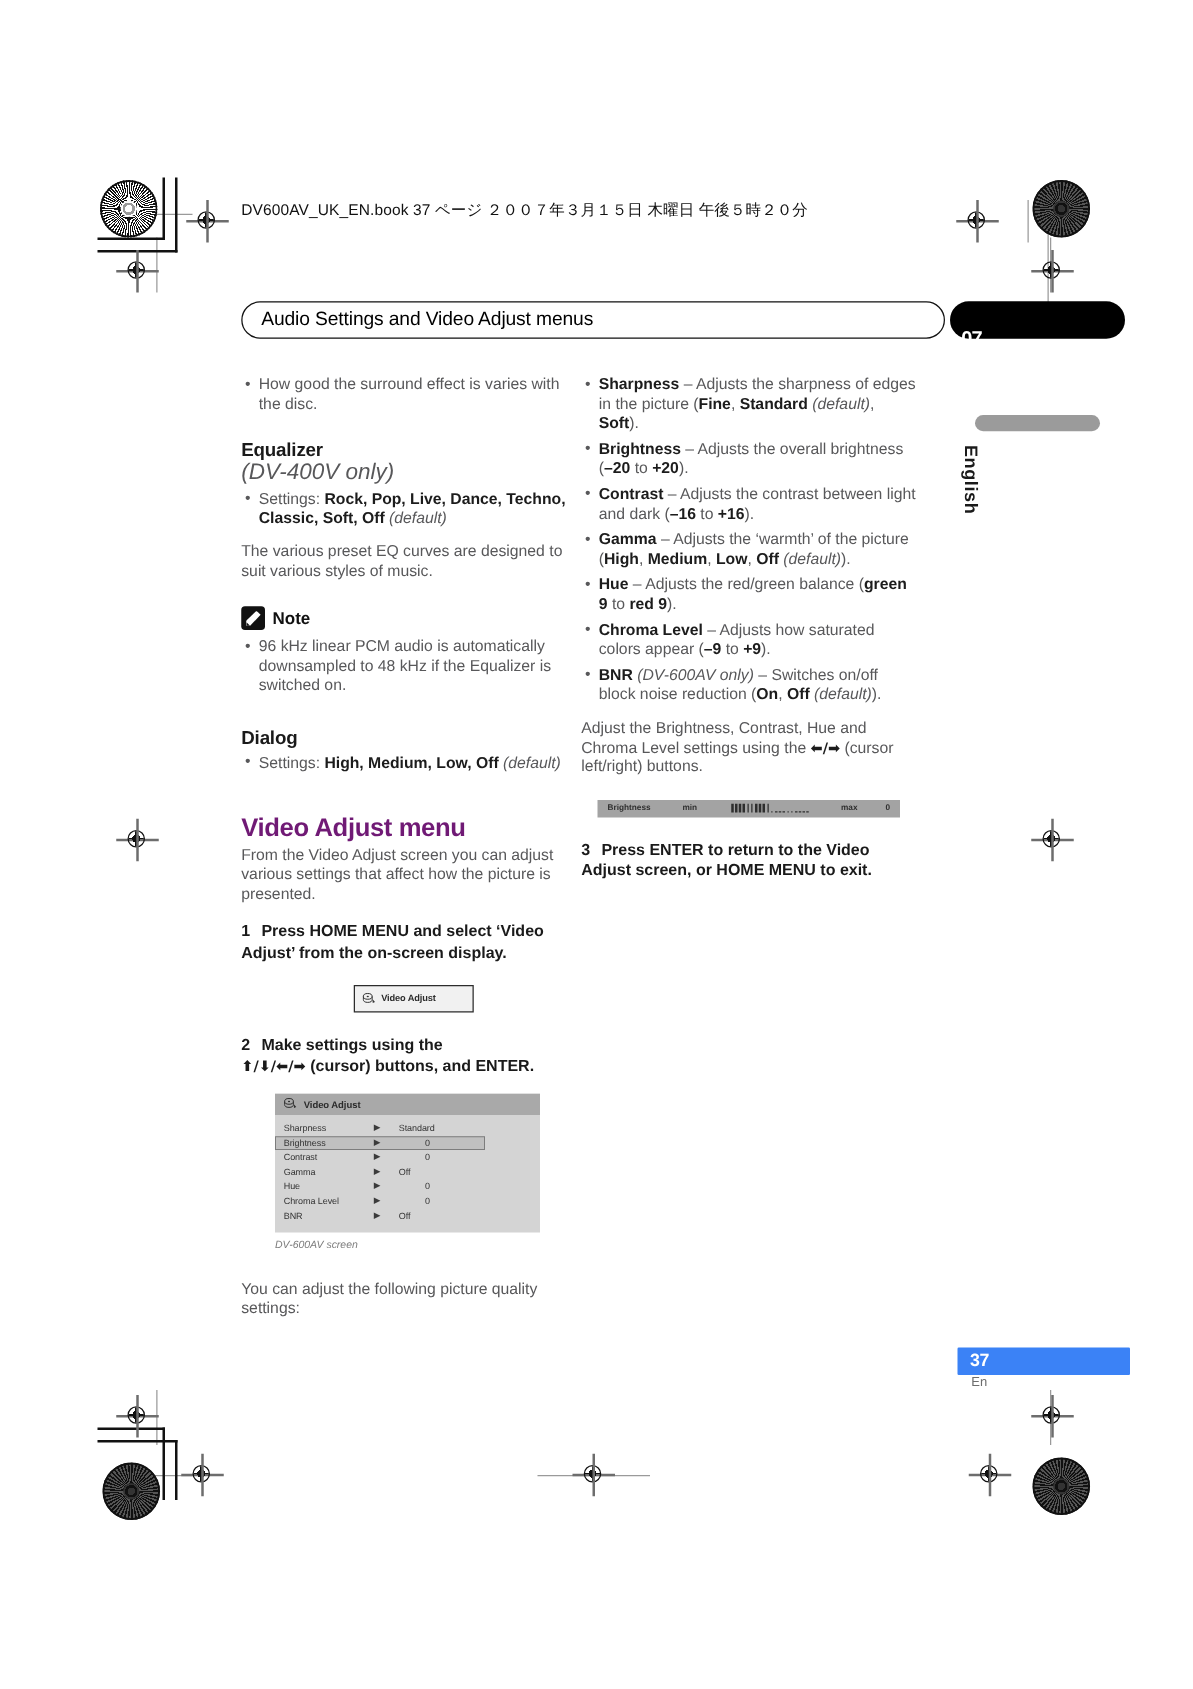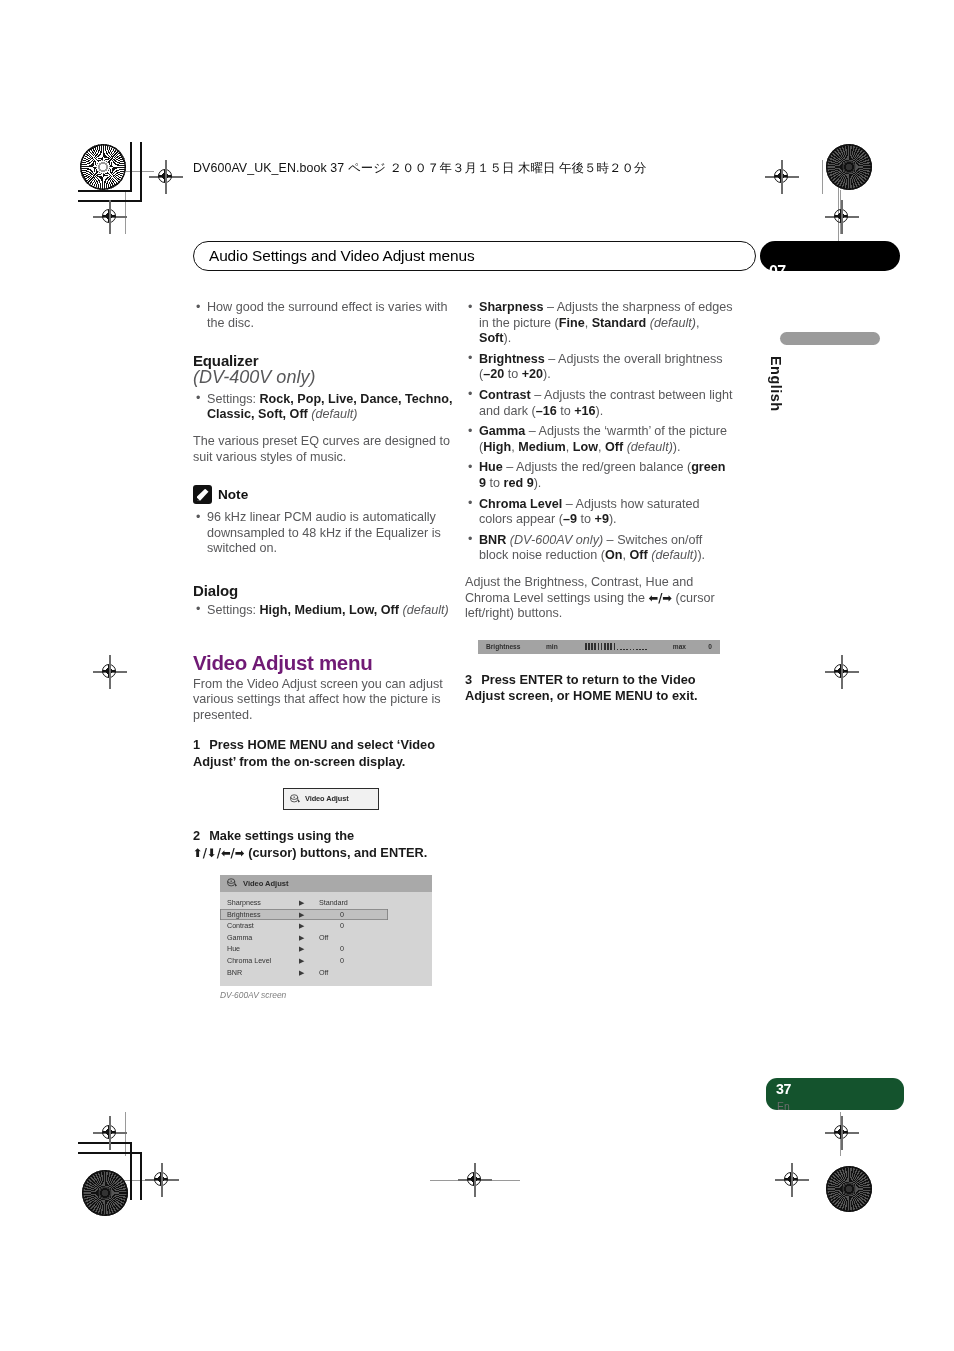--- a/index.html
+++ b/index.html
@@ -367,23 +367,23 @@
     font-weight: bold;
     color: #1a1a1a;
     writing-mode: vertical-rl;
     letter-spacing: 0.5px;
   }
 
   
   .pgnum {
     position: absolute;
     left: 766px; top: 1078px;
-    width: 138px; height: 32px;
-    background: #14532d;
-    border-radius: 11px;
+    width: 138px; height: 22px;
+    background: #3b82f6;
+    border-radius: 1px;
   }
   .pgnum span {
     position: absolute;
     left: 10px; top: 2.5px;
     font-size: 14.2px;
     font-weight: bold;
     color: #fff;
     letter-spacing: -0.3px;
   }
   .pgen {
@@ -592,20 +592,21 @@
           <span class="va-label">BNR</span>
           <span class="va-arrow">▶</span>
           <span class="va-val">Off</span>
         </div>
       </div>
     </div>
     <div class="caption">DV-600AV screen</div>
 
     <div class="gap20"></div>
 
+    <p class="para">You can adjust the following picture quality settings:</p>
   </div>
 
   <div class="col col-right">
 
     <ul class="bl">
 
       <li>
         <b>Sharpness</b><span> – </span><span>Adjusts the sharpness of edges in the picture (</span><b>Fine</b><span>, </span><b>Standard</b> <i>(default)</i><span>, </span><b>Soft</b><span>).</span>
       </li>
 

